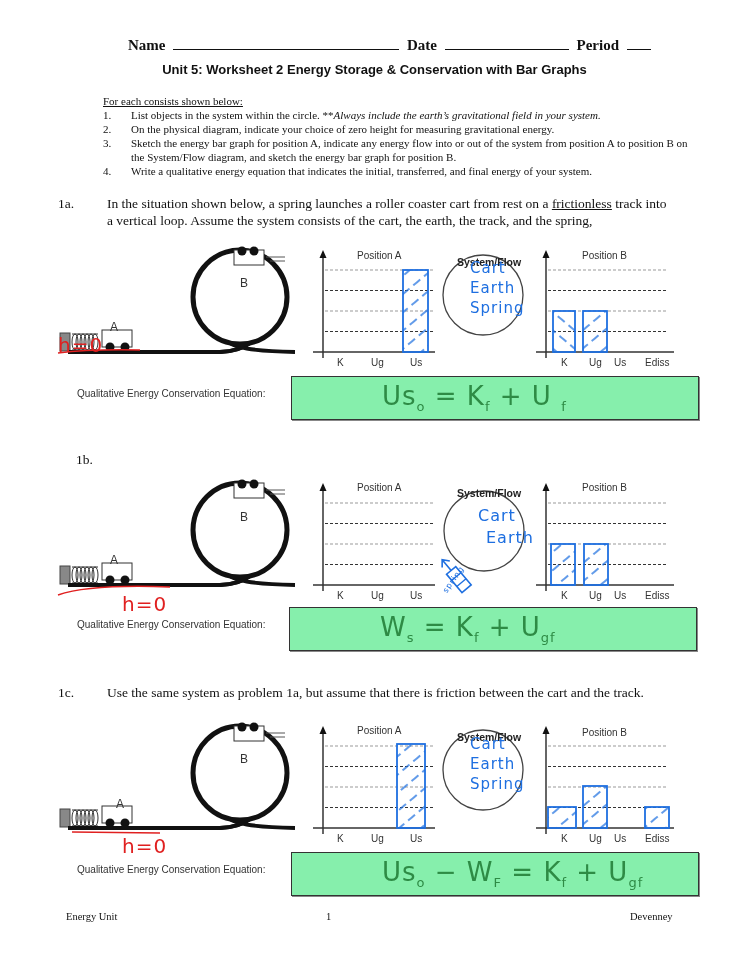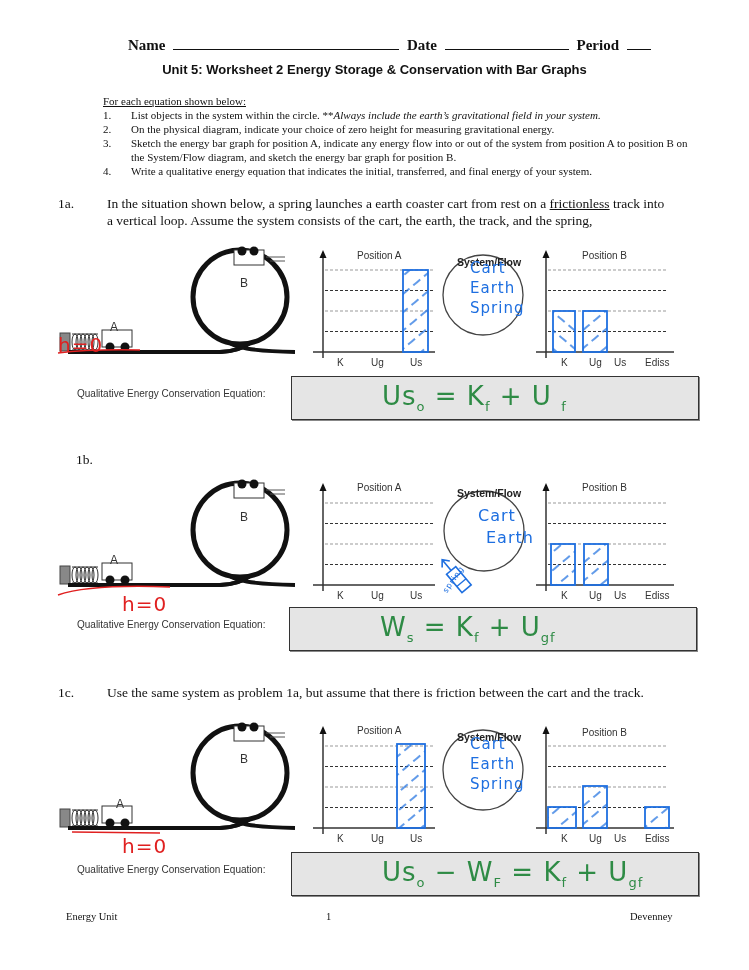--- a/index.html
+++ b/index.html
@@ -14,21 +14,21 @@
   .instructions .intro { text-decoration:underline; }
   .instructions .item { position:relative; padding-left:28px; }
   .instructions .item .num { position:absolute; left:0; }
   .instructions em { font-style:italic; }
   .problem { font-size:13.5px; line-height:16.5px; }
   .problem .pnum { position:absolute; left:0; }
   .problem .ptext { position:absolute; left:49px; width:560px; }
   .u { text-decoration:underline; }
   .bu { text-decoration:underline; font-weight:bold; }
   .eq-label { font-size:10px; color:#333; }
-  .eq-box { border:1.5px solid #333; box-shadow: 1px 1px 0 #888; background:#e5e5e5; }
+  .eq-box { border:1.5px solid #333; box-shadow: 1px 1px 0 #888; background:#86efac; }
   .hand { font-family: "DejaVu Sans", sans-serif; color:#2e8b45; font-size:26px; letter-spacing:1px; }
   .hand sub { font-size:13px; }
   .chart-lbl { font-size:10px; color:#333; }
   .sys-title { font-size:10.5px; font-weight:bold; color:#222; }
   .footer { top:911px; font-size:10.5px; }
 </style>
 </head>
 <body>
 
 <div class="abs header-line serif">
@@ -36,42 +36,42 @@
   <span class="blank" style="width:226px"></span>
   <span>Date</span>
   <span class="blank" style="width:124px"></span>
   <span>Period</span>
   <span class="blank" style="width:24px"></span>
 </div>
 
 <div class="abs title sans">Unit 5: Worksheet 2 Energy Storage &amp; Conservation with Bar Graphs</div>
 
 <div class="abs instructions serif">
-  <div class="intro">For each equation shown below:</div>
+  <div class="intro">For each consists shown below:</div>
   <div class="item">
     <span class="num">1.</span>
     <span>List objects in the system within the circle.  **</span><em>Always include the earth’s gravitational field in your system.</em>
   </div>
   <div class="item">
     <span class="num">2.</span>
     <span>On the physical diagram, indicate your choice of zero height for measuring gravitational energy.</span>
   </div>
   <div class="item">
     <span class="num">3.</span>
     <span>Sketch the energy bar graph for position A, indicate any energy flow into or out of the system from position A to position B on the System/Flow diagram, and sketch the energy bar graph for position B.</span>
   </div>
   <div class="item">
     <span class="num">4.</span>
     <span>Write a qualitative energy equation that indicates the initial, transferred, and final energy of your system.</span>
   </div>
 </div>
 
 <div class="abs problem serif" style="top:196px; left:58px; width:620px; height:50px;">
   <span class="pnum">1a.</span>
-  <span class="ptext"><span>In the situation shown below, a spring launches a earth coaster cart from rest on a </span><span class="u">frictionless</span><span> track into a vertical loop. Assume the system consists of the cart, the earth, the track, and the spring,</span></span>
+  <span class="ptext"><span>In the situation shown below, a spring launches a roller coaster cart from rest on a </span><span class="u">frictionless</span><span> track into a vertical loop. Assume the system consists of the cart, the earth, the track, and the spring,</span></span>
 </div>
 
 <svg class="abs" style="left:0; top:0;" width="749" height="970">
   <defs>
     <pattern id="hatchR" width="14" height="14" patternUnits="userSpaceOnUse" patternTransform="rotate(-40)">
       <line x1="0" y1="7" x2="9" y2="7" stroke="#1e6fe0" stroke-width="1.4"></line>
     </pattern>
     <pattern id="hatchL" width="14" height="14" patternUnits="userSpaceOnUse" patternTransform="rotate(40)">
       <line x1="0" y1="7" x2="9" y2="7" stroke="#1e6fe0" stroke-width="1.4"></line>
     </pattern>

